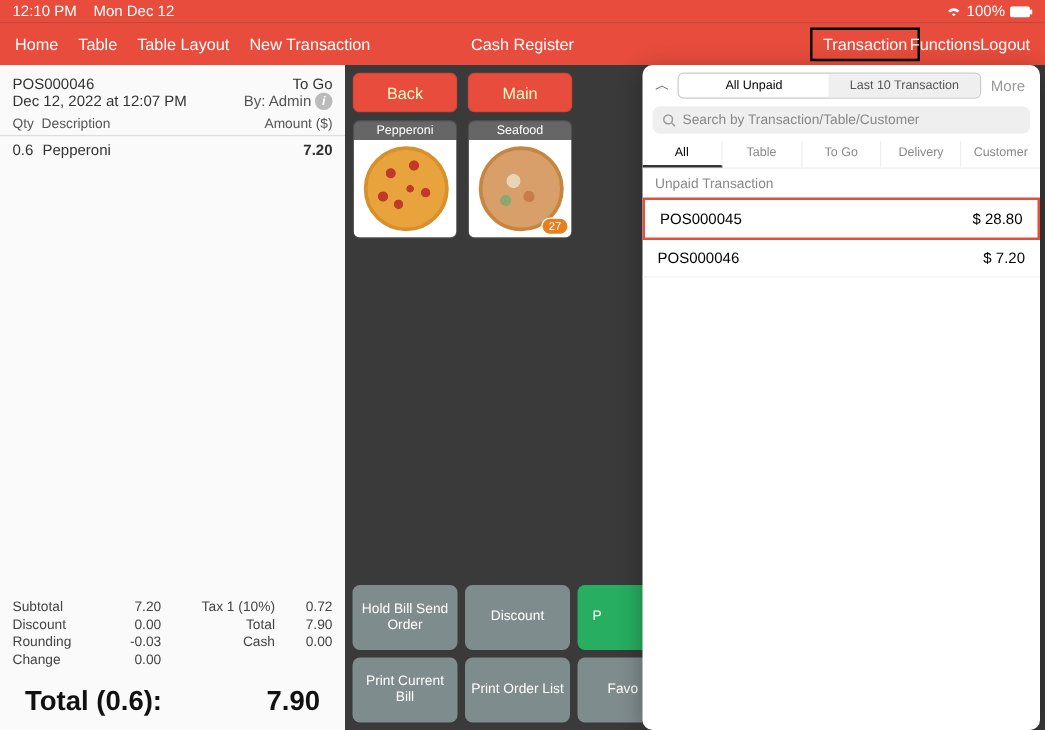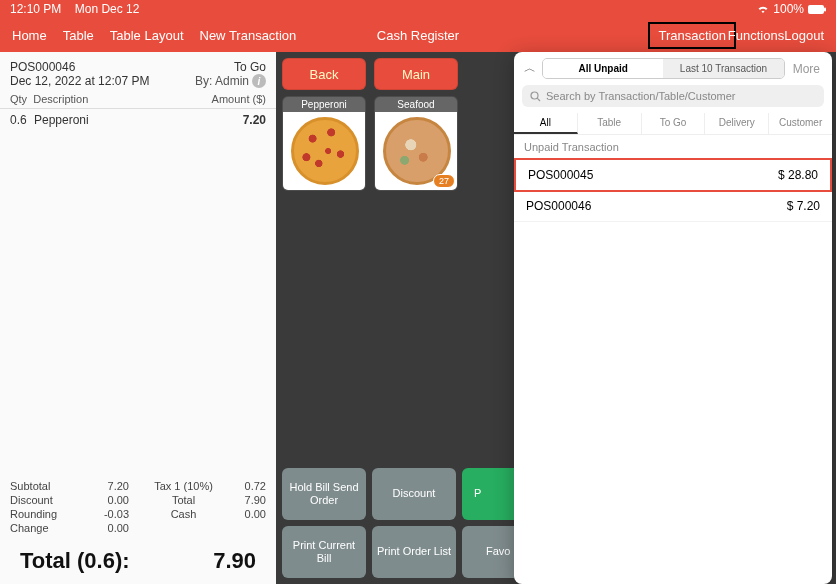--- a/index.html
+++ b/index.html
@@ -27,21 +27,21 @@
   .receipt-cols { border-bottom: 1px solid #ddd; padding: 3px 10px; color:#555; font-size:11px;}
   .receipt-items { flex: 0 0 auto; padding: 4px 10px; }
   .item-row { display: flex; }
   .item-qty { width: 24px; }
   .item-desc { flex: 1; }
   .item-amt { text-align: right; font-weight: 600; }
   .receipt-fill { flex: 1; }
   .receipt-totals { padding: 4px 10px 6px 10px; font-size: 11px; color:#444;}
   .tot-row { display: flex; margin-bottom: 2px; }
   .tot-row span { flex: 1; }
-  .tot-row .lbl2 { text-align: center; padding-left: 18px;}
+  .tot-row .lbl2 { text-align: right; padding-left: 18px;}
   .tot-row .val { text-align: right; flex: 0 0 46px;}
   .receipt-grand { display: flex; justify-content: space-between; padding: 6px 20px 10px; font-size: 22px; font-weight: 700; color:#111;text-align:right; }
 
   
   .main { flex: 1; padding: 6px; display: flex; flex-direction: column; gap: 6px; }
   .top-buttons { display: flex; gap: 8px; }
   .btn-red { background: #e74c3c; color: #fef9c3; border-radius: 6px; width: 84px; height: 32px; display:flex; align-items:center; justify-content:center; font-size:13px; cursor:pointer; border:1px solid rgba(0,0,0,0.1);}
   .products { display: flex; gap: 8px; }
   .product { width: 84px; background: #555; border-radius: 6px; overflow: hidden; position: relative; border:1px solid rgba(0,0,0,0.1);}
   .product-title { background: #666; color: #fff; font-size: 10px; text-align: center; padding: 2px 0; }
@@ -55,21 +55,21 @@
   .action-grid { display: grid; grid-template-columns: repeat(6, 84px); grid-auto-rows: 52px; gap: 6px; }
   .act-btn { background: #7f8c8d; color: #fff; border-radius: 6px; display:flex; align-items:center; justify-content:center; font-size:11px; text-align:center; line-height:1.2; cursor:pointer; padding:2px;}
   .act-green { background: #27ae60; }
   
   
   .popover { position: absolute; top: 0; right: 4px; width: 318px; height: 100%; background: #fff; border-radius: 8px; box-shadow: 0 4px 20px rgba(0,0,0,0.3); display:flex; flex-direction:column; overflow:hidden; }
   .pop-head { display:flex; align-items:center; padding: 6px 8px; gap: 4px; }
   .chevron { width:16px; text-align:center; color:#555; cursor:pointer; font-size:12px;}
   .seg { display:flex; border:1px solid #ccc; border-radius:5px; overflow:hidden; font-size:10px; flex:1;}
   .seg div { flex:1; text-align:center; padding:4px 2px; cursor:pointer; color:#555;}
-  .seg .active { background:#fff; color:#000; font-weight:700; box-shadow: 0 0 2px rgba(0,0,0,0.15);}
+  .seg .active { background:#fff; color:#000; font-weight:400; box-shadow: 0 0 2px rgba(0,0,0,0.15);}
   .seg div:not(.active) { background:#efefef; }
   .more { color:#999; font-size:12px; padding:0 4px; cursor:pointer;}
   .search { margin: 0 8px 6px; background:#efefef; border-radius:6px; padding:5px 8px; color:#888; font-size:11px; display:flex; align-items:center; gap:5px;}
   .tabs { display:flex; border-bottom:1px solid #eee; font-size:10px; color:#888;}
   .tabs div { flex:1; text-align:center; padding:4px 0; cursor:pointer; border-right:1px solid #eee;}
   .tabs div:last-child { border-right:none;}
   .tabs .tab-active { color:#000; border-bottom:2px solid #333; font-weight:500;}
   .section-head { font-size:11px; color:#888; padding:6px 10px; }
   .txn-row { display:flex; justify-content:space-between; padding:8px 12px; font-size:12px; border-bottom:1px solid #f2f2f2; cursor:pointer;}
   .txn-row.highlight { border:2px solid #e74c3c; margin:-1px 0;}

